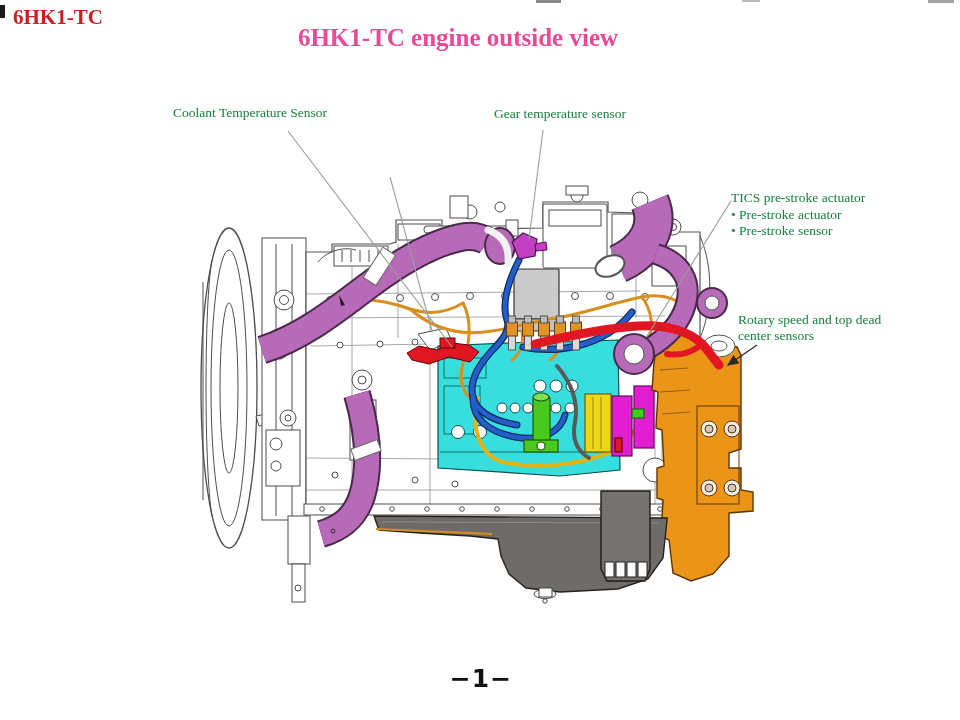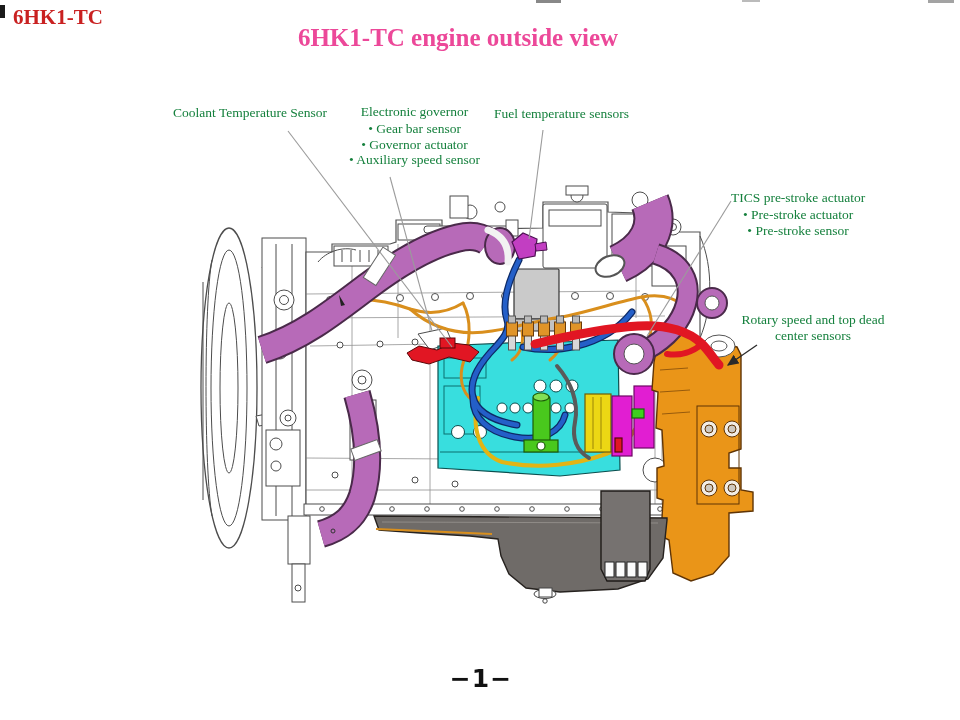--- a/index.html
+++ b/index.html
@@ -1,17 +1,17 @@
 <!DOCTYPE html>
 <html><head>
 <meta charset="utf-8">
 <style>
   html,body{margin:0;padding:0;background:#fff}
   .page{position:relative;width:960px;height:720px;background:#ffffff;overflow:hidden;
-        font-family:"Liberation Serif",serif;text-align:center;}
+        font-family:"Liberation Serif",serif;}
   .corner-code{position:absolute;left:13px;top:5px;font-size:21px;font-weight:bold;color:#c92121;white-space:nowrap}
   .main-title{position:absolute;left:458px;top:24px;transform:translateX(-50%);font-size:25px;font-weight:bold;color:#ec4899;white-space:nowrap}
   .lbl{position:absolute;font-size:13.5px;line-height:15.8px;color:#15803d;white-space:nowrap}
   .lbl ul{margin:1px 0 0 0;padding:0;list-style:none}
   .lbl-rotary{white-space:normal;width:150px}
   .page-number{position:absolute;left:481px;top:664px;transform:translateX(-50%);
                font-family:"DejaVu Sans",sans-serif;font-size:25px;font-weight:bold;color:#111;letter-spacing:1px}
   svg{position:absolute;left:0;top:0}
 </style>
 </head>
@@ -331,30 +331,22 @@
     <line x1="731" y1="201" x2="647" y2="336"></line>
     <line x1="757" y1="345" x2="728" y2="365" stroke="#2a2a2a" stroke-width="1.3" marker-end="url(#arr)"></line>
   </g>
 </svg>
 
   <div class="corner-code">6HK1-TC</div>
   <div class="main-title">6HK1-TC engine outside view</div>
 
   <div class="lbl" style="left:173px;top:105px">Coolant Temperature Sensor</div>
 
-  <div class="lbl" style="left:349px;top:104px">
-    <div>Electronic governor</div>
-    <ul>
-      <li>• Gear bar sensor</li>
-      <li>• Governor actuator</li>
-      <li>• Auxiliary speed sensor</li>
-    </ul>
-  </div>
-
-  <div class="lbl" style="left:494px;top:106px">Fuel temperature sensors</div>
+
+  <div class="lbl" style="left:494px;top:106px">Gear temperature sensor</div>
 
   <div class="lbl" style="left:731px;top:190px">
     <div>TICS pre-stroke actuator</div>
     <ul>
       <li>• Pre-stroke actuator</li>
       <li>• Pre-stroke sensor</li>
     </ul>
   </div>
 
   <div class="lbl lbl-rotary" style="left:738px;top:312px">Rotary speed and top dead center sensors</div>

